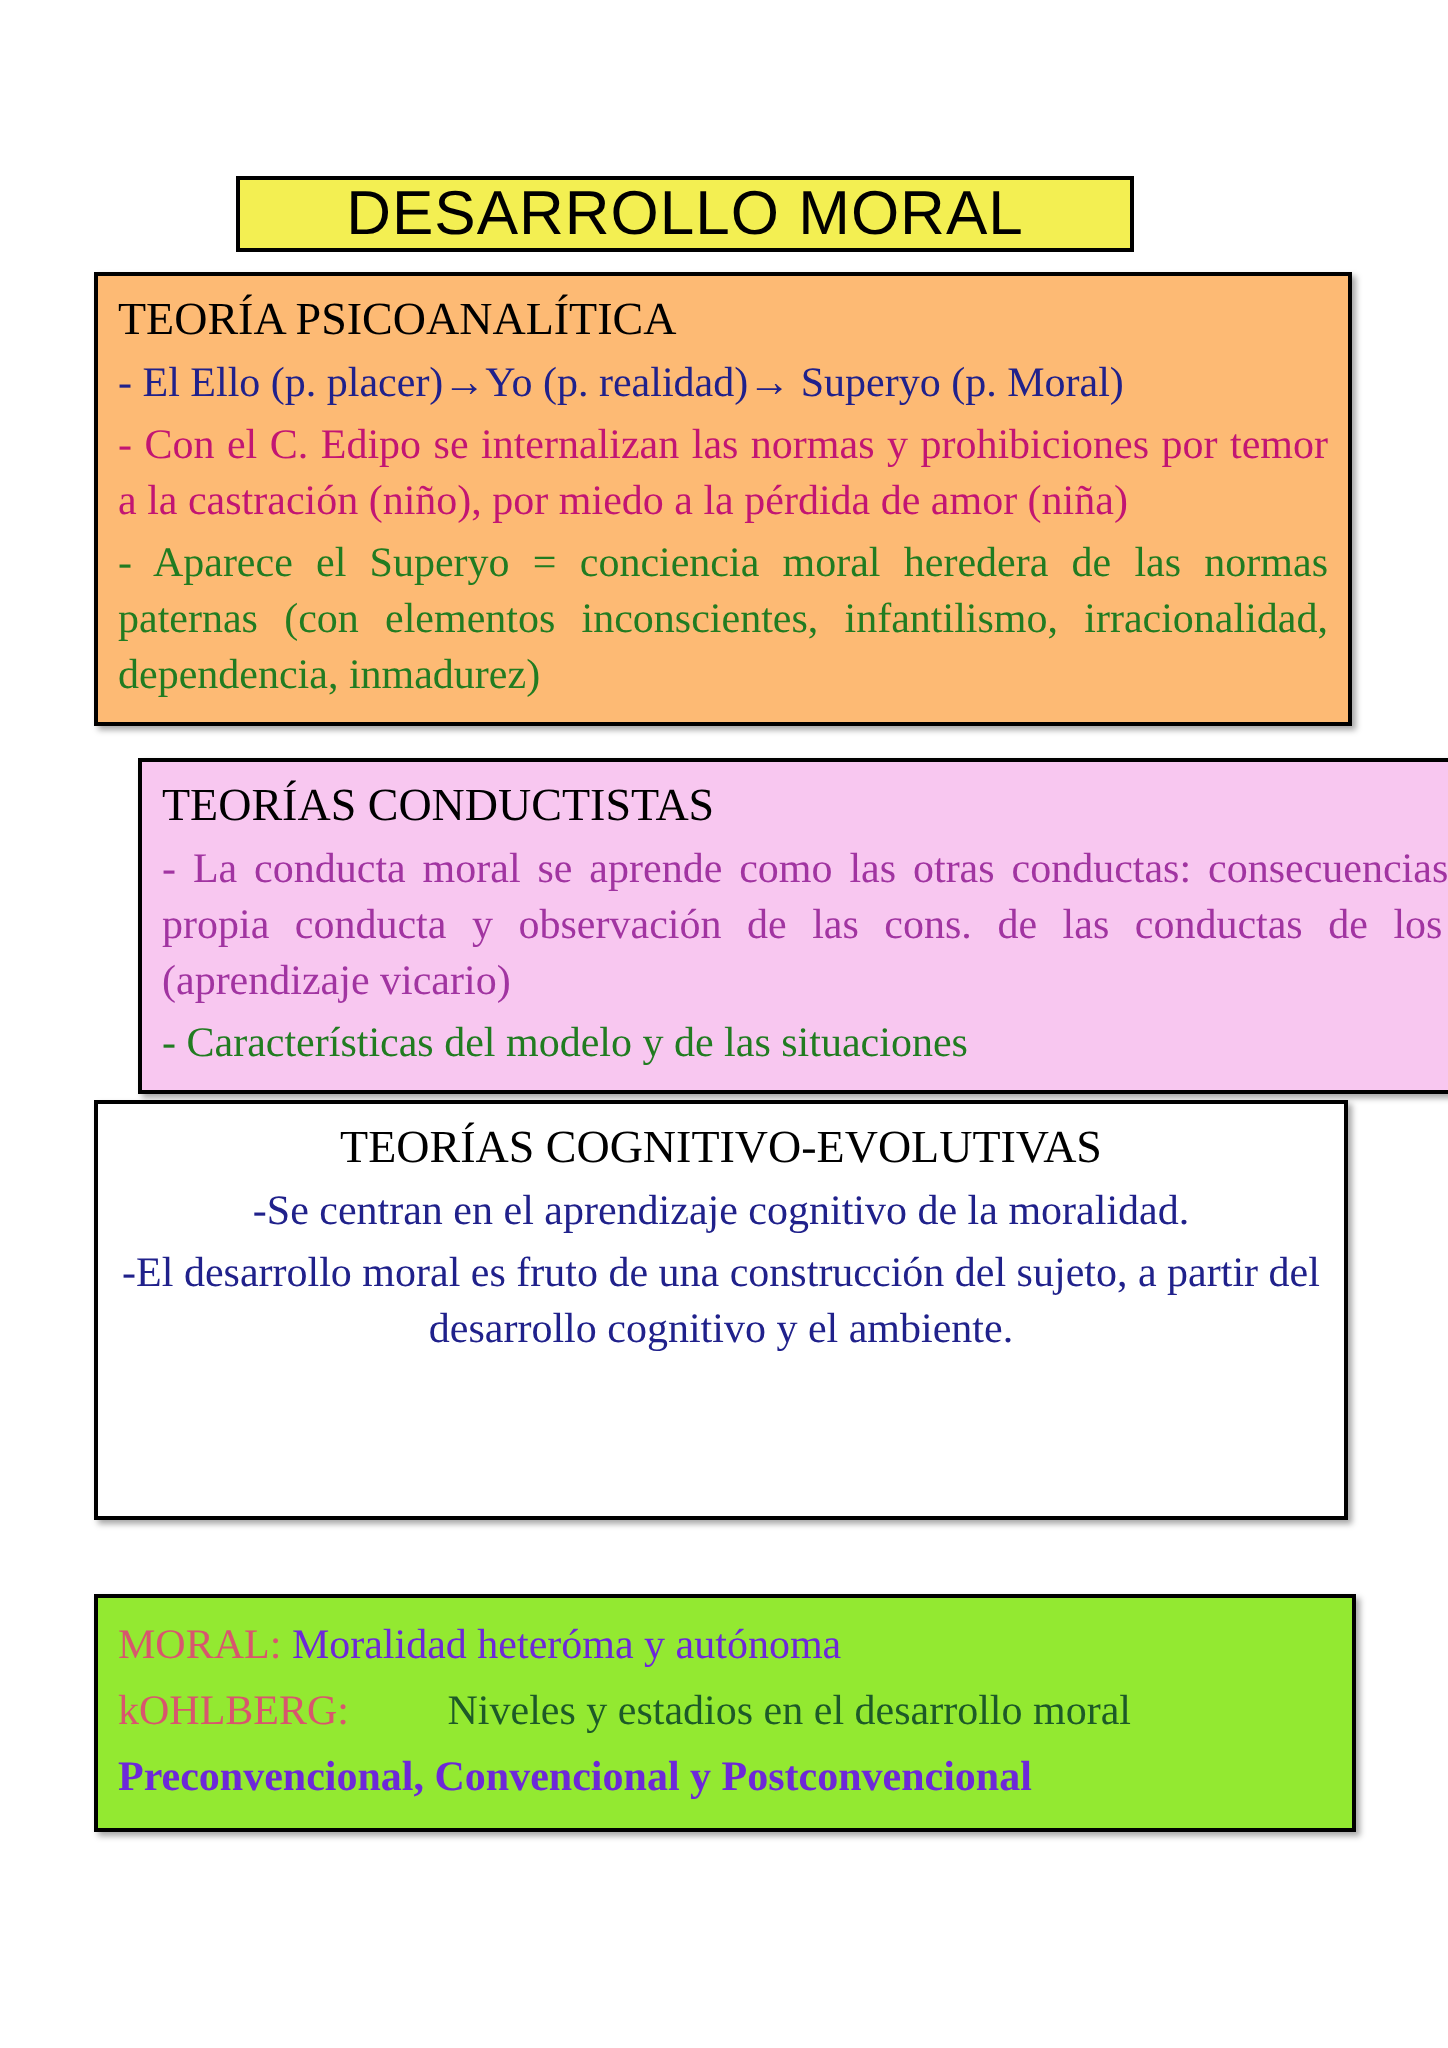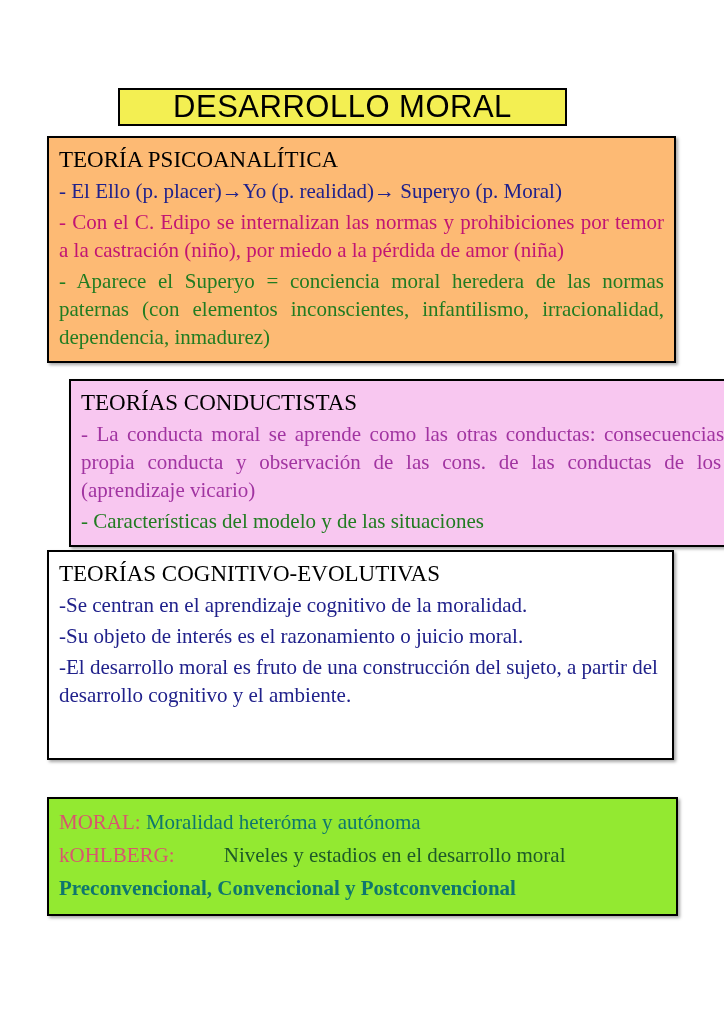--- a/index.html
+++ b/index.html
@@ -40,31 +40,31 @@
     font-size: 23px;
     font-weight: 400;
     line-height: 29px;
     color: #000;
   }
   .box p { margin: 3px 0 3px 0; }
   .justify { text-align: justify; }
 
   .box-psico    { left: 47px; top: 136px; width: 629px; min-height: 219px; background: #fdba74; }
   .box-conduct  { left: 57px; top: 379px; width: 719px; min-height: 158px; background: #f8c7f0; margin-left: 12px; }
-  .box-cognitivo{ left: 47px; top: 550px; width: 627px; height: 210px;   background: #ffffff; }
+  .box-cognitivo{ left: 47px; top: 550px; width: 627px; height: 210px;   background: #ffffff; text-align: center; }
   .box-autores  { left: 47px; top: 797px; width: 631px; min-height: 102px; background: #93e931; line-height: 29px; }
   .box-autores p { margin: 4px 0; }
 
   .txt-navy    { color: #20218b; }
   .txt-magenta { color: #c21573; }
   .txt-green   { color: #217c21; }
   .txt-purple  { color: #a134a1; }
   .txt-rose    { color: #d8566e; }
   .txt-dkgreen { color: #1d5a28; margin-left: 44px; }
-  .txt-black   { color: #0f766e; }
+  .txt-black   { color: #6d28d9; }
   .bold        { font-weight: 700; }
 </style>
 </head>
 <body>
 
 <div class="page">
 
   <div class="title-box">
     <span>DESARROLLO MORAL</span>
   </div>
@@ -78,21 +78,20 @@
 
   <section class="box box-conduct">
     <h2>TEORÍAS CONDUCTISTAS</h2>
     <p class="txt-purple justify">- La conducta moral se aprende como las otras conductas: consecuencias de la propia conducta y observación de las cons. de las conductas de los otros (aprendizaje vicario)</p>
     <p class="txt-green">- Características del modelo y de las situaciones</p>
   </section>
 
   <section class="box box-cognitivo">
     <h2>TEORÍAS COGNITIVO-EVOLUTIVAS</h2>
     <p class="txt-navy">-Se centran en el aprendizaje cognitivo de la moralidad.</p>
-    <p class="txt-navy">-Su objeto de interés es el razonamiento o juicio moral.</p>
     <p class="txt-navy">-El desarrollo moral es fruto de una construcción del sujeto, a partir del desarrollo cognitivo y el ambiente.</p>
   </section>
 
   <section class="box box-autores">
     <p><span class="txt-rose">MORAL:</span><span class="txt-black"> Moralidad heteróma y autónoma</span></p>
     <p><span class="txt-rose">kOHLBERG:</span><span class="txt-dkgreen"> Niveles y estadios en el desarrollo moral</span></p>
     <p class="txt-black bold">Preconvencional, Convencional y Postconvencional</p>
   </section>
 
 </div>

